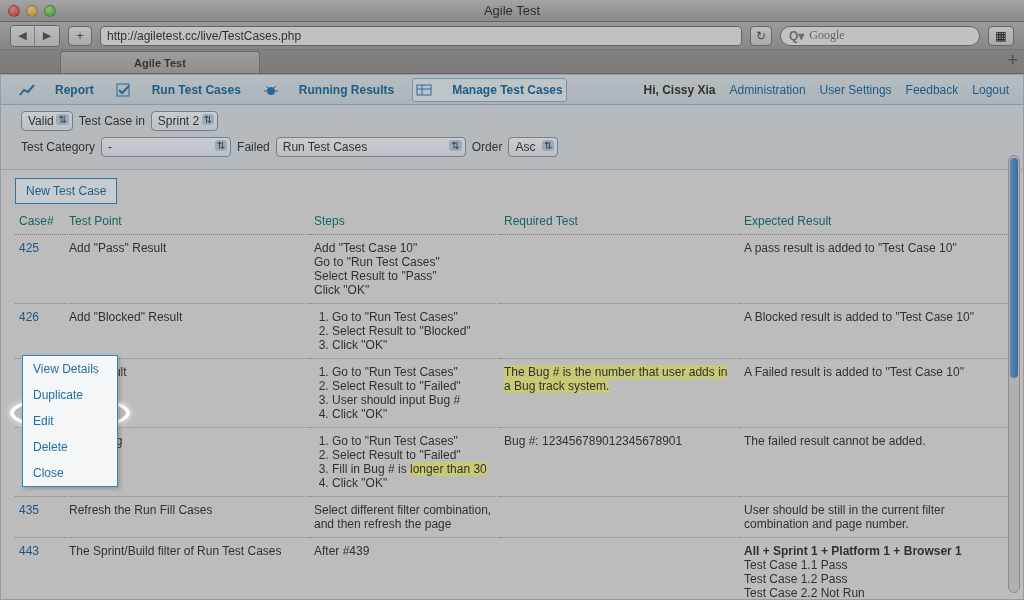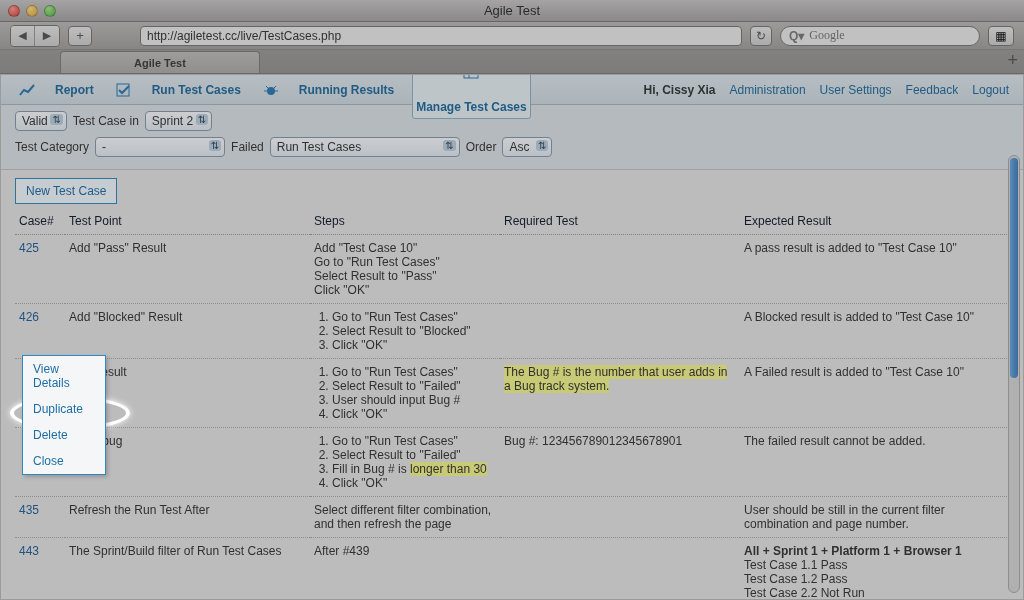--- a/index.html
+++ b/index.html
@@ -46,21 +46,21 @@
     width:24px; height:20px; background:linear-gradient(#e8e8e8,#cfcfcf);
     border:none; border-right:1px solid #999; font-size:11px; color:#555; cursor:pointer;
   }
   .navbtns button:last-child { border-right:none; }
   .plusbtn {
     width:24px; height:20px; border:1px solid #777; border-radius:4px;
     background:linear-gradient(#e8e8e8,#cfcfcf); font-size:13px; color:#555; cursor:pointer;
   }
   .urlbar {
     flex:1; height:20px; border:1px solid #777; border-radius:4px;
-    background:#ececec; padding:0 6px; font-size:12px; color:#333; display:flex; align-items:center;margin-left:40px;
+    background:#ececec; padding:0 6px; font-size:12px; color:#333; display:flex; align-items:center;
   }
   .reload { width:22px; height:20px; border:1px solid #777; border-radius:4px;
     background:linear-gradient(#e8e8e8,#cfcfcf); display:flex; align-items:center; justify-content:center; color:#555; cursor:pointer;}
   .searchbox {
     width:200px; height:20px; border:1px solid #777; border-radius:10px;
     background:#ececec; display:flex; align-items:center; padding:0 8px; gap:5px; color:#666;
   }
   .searchbox input { border:none; background:transparent; outline:none; flex:1; font-size:12px; color:#666;font-family:Liberation Serif, serif;}
   .endbtn { width:26px; height:20px; border:1px solid #777; border-radius:4px;
     background:linear-gradient(#e8e8e8,#cfcfcf); display:flex; align-items:center; justify-content:center;}
@@ -94,41 +94,41 @@
     margin: 0;
   }
   
   .appnav {
     height: 30px; background: linear-gradient(#dfe8ee,#cfdbe3);
     border-bottom:1px solid #a9b7c0;
     display:flex; align-items:center; gap:14px; padding:0 14px;
     font-size:12px; color:#1e6a9e; font-weight:bold;
   }
   .appnav .navitem { display:flex; align-items:center; gap:20px; cursor:pointer; padding:5px 4px;}
-  .appnav .navitem.active { border:1px solid #8fb1c6; background:#e8f1f7; border-radius:3px; padding:4px 3px;flex-direction:column;}
+  .appnav .navitem.active { border:1px solid #8fb1c6; background:#e8f1f7; border-radius:3px; padding:4px 3px;}
   .appnav .spacer { flex:1; }
   .appnav .hi { color:#333; font-weight:bold; }
   .appnav .rlink { color:#1e6a9e; font-weight:normal; cursor:pointer; }
   .ico { width:16px; height:14px; display:inline-block; }
   
-  .filters { padding: 6px 14px; background:#dde3e8; border-bottom:1px solid #bcc5cc; }
+  .filters { padding: 6px 20px; background:#dde3e8; border-bottom:1px solid #bcc5cc; }
   .row { display:flex; align-items:center; gap:6px; margin-bottom:6px; color:#333;}
   .sel {
     height:20px; border:1px solid #89a; border-radius:4px; background:linear-gradient(#fafcff,#e3ecf3);
     padding:0 18px 0 6px; position:relative; font-size:12px; display:inline-flex; align-items:center; min-width:50px;
   }
   .sel::after { content:"⇅"; position:absolute; right:3px; top:2px; font-size:10px; color:#345; background:#bcd1e0; border-radius:3px; padding:0 2px; }
   .btn-newtc {
     display:inline-block; margin:8px 14px 4px; padding:5px 10px;
     border:1px solid #2f88c6; color:#1e6ea6; background:#f3faff; cursor:pointer; font-size:12px;
   }
   
   .tbl { width: calc(100% - 28px); margin: 0 14px; border-collapse:collapse; table-layout:fixed;}
   .tbl th {
-    text-align:left; font-weight:normal; color:#0f172a; font-size:12px;
+    text-align:left; font-weight:normal; color:#0f766e; font-size:12px;
     padding:6px 4px; border-bottom:1px dotted #999;
   }
   .tbl td {
     vertical-align:top; padding:6px 4px; font-size:12px; color:#333;
     border-bottom:1px dotted #aaa;
   }
   .tbl td.case a { color:#1e5f9c; text-decoration:none; font-weight:normal; }
   .hl { background:#f6f88b; }
   ol.steps { margin:0; padding-left:18px; }
   ol.steps li { margin:0; }
@@ -138,21 +138,21 @@
   .vscroll {
     position:absolute; right:3px; top:80px; bottom:6px; width:12px;
     background:#d6d6d6; border:1px solid #aaa; border-radius:6px;
   }
   .vscroll .thumb {
     position:absolute; left:1px; right:1px; top:2px; height:220px;
     background:linear-gradient(90deg,#6aa7dd,#3d7cc0); border-radius:5px;
   }
   
   .ctxmenu {
-    position:absolute; left:22px; top:355px; width:84px;
+    position:absolute; left:22px; top:355px; width:96px;
     background:#f5f6f7; border:1px solid #2f88c6; box-shadow:2px 2px 4px rgba(0,0,0,.2);
     z-index:30;
   }
   .ctxmenu div {
     padding:6px 10px; color:#1e6ea6; font-size:12px; cursor:pointer;
   }
   .highlight-ellipse {
     position:absolute; left:10px; top:396px; width:120px; height:34px;
     border:4px solid #fff; border-radius:50%; z-index:25; pointer-events:none;
     box-shadow:0 0 6px rgba(255,255,255,.9);
@@ -345,21 +345,21 @@
               <li>Select Result to "Failed"</li>
               <li>Fill in Bug # is <span class="hl">longer than 30</span></li>
               <li>Click "OK"</li>
             </ol>
           </td>
           <td>Bug #: 123456789012345678901</td>
           <td>The failed result cannot be added.</td>
         </tr>
         <tr>
           <td class="case"><a href="#">435</a></td>
-          <td>Refresh the Run Test After</td>
+          <td>Refresh the Run Fill Cases</td>
           <td>Select different filter combination, and then refresh the page</td>
           <td></td>
           <td>User should be still in the current filter combination and page number.</td>
         </tr>
         <tr>
           <td class="case"><a href="#">443</a></td>
           <td>The Sprint/Build filter of Run Test Cases</td>
           <td>After #439</td>
           <td></td>
           <td>
@@ -377,15 +377,16 @@
   </div>
 </div>
 
 <div class="dim"></div>
 
 <div class="highlight-ellipse"></div>
 
 <div class="ctxmenu">
   <div>View Details</div>
   <div>Duplicate</div>
+  <div>Edit</div>
   <div>Delete</div>
   <div>Close</div>
 </div>
 
 </body></html>

